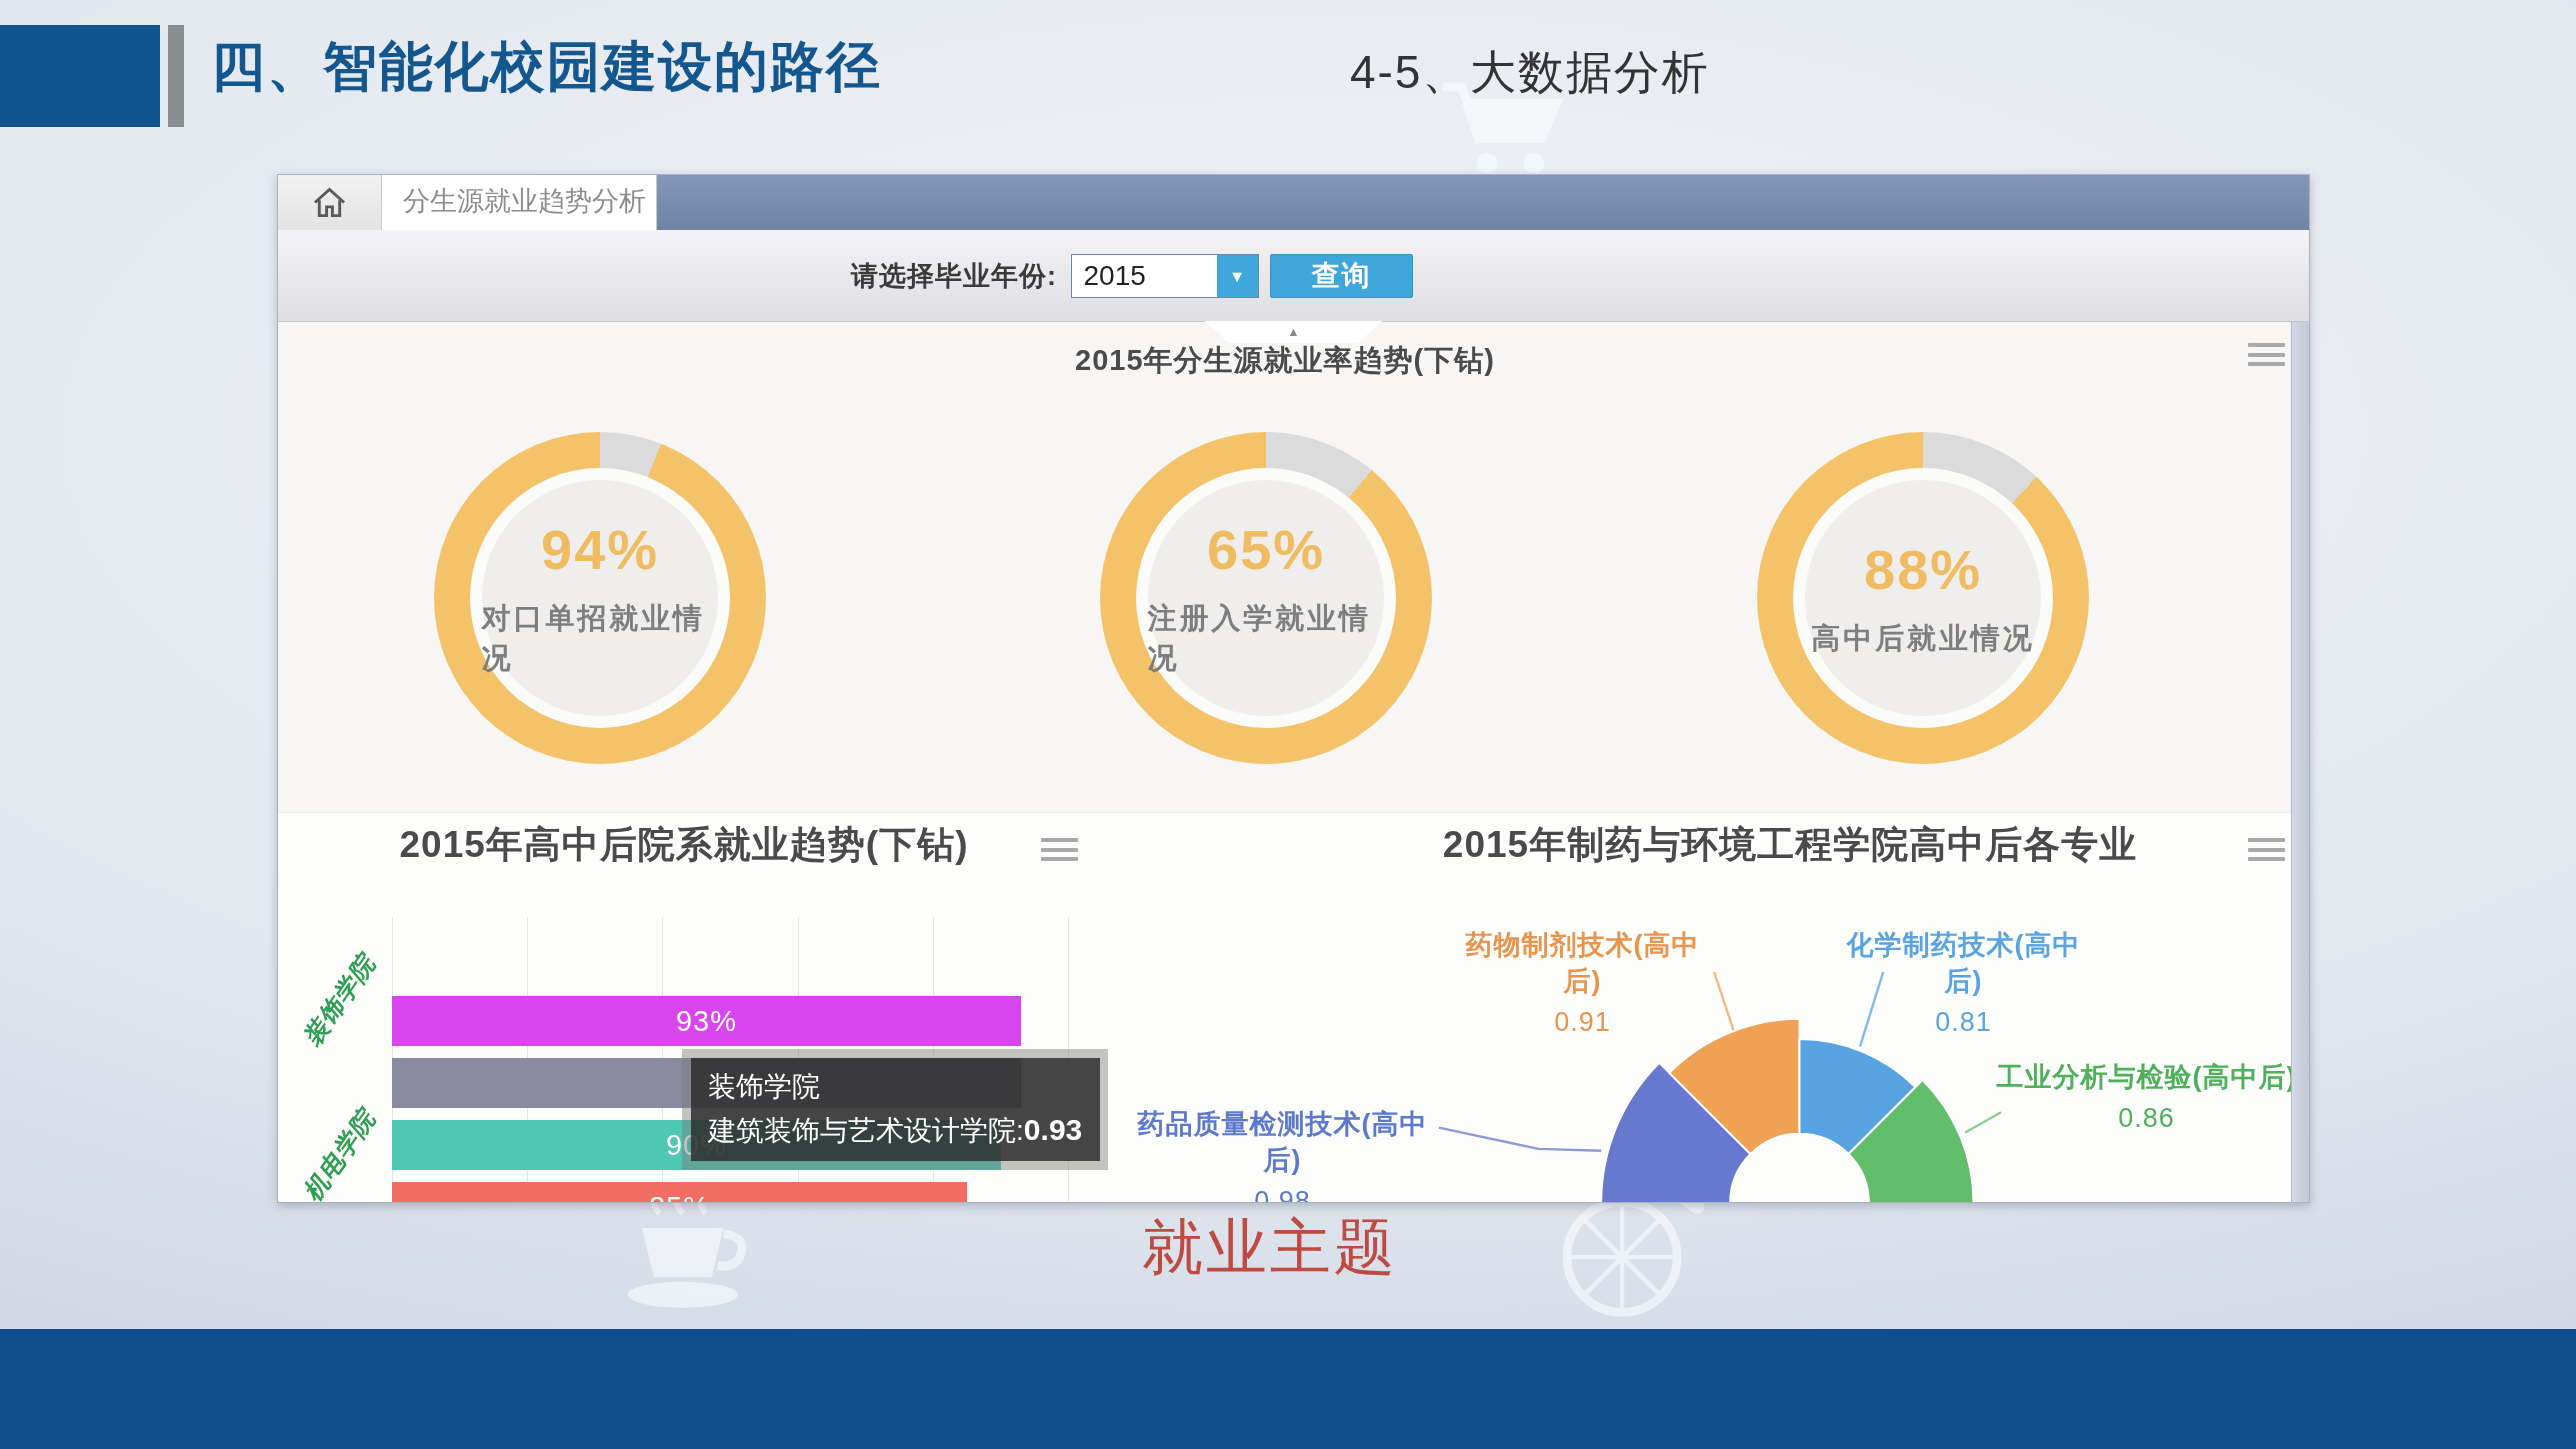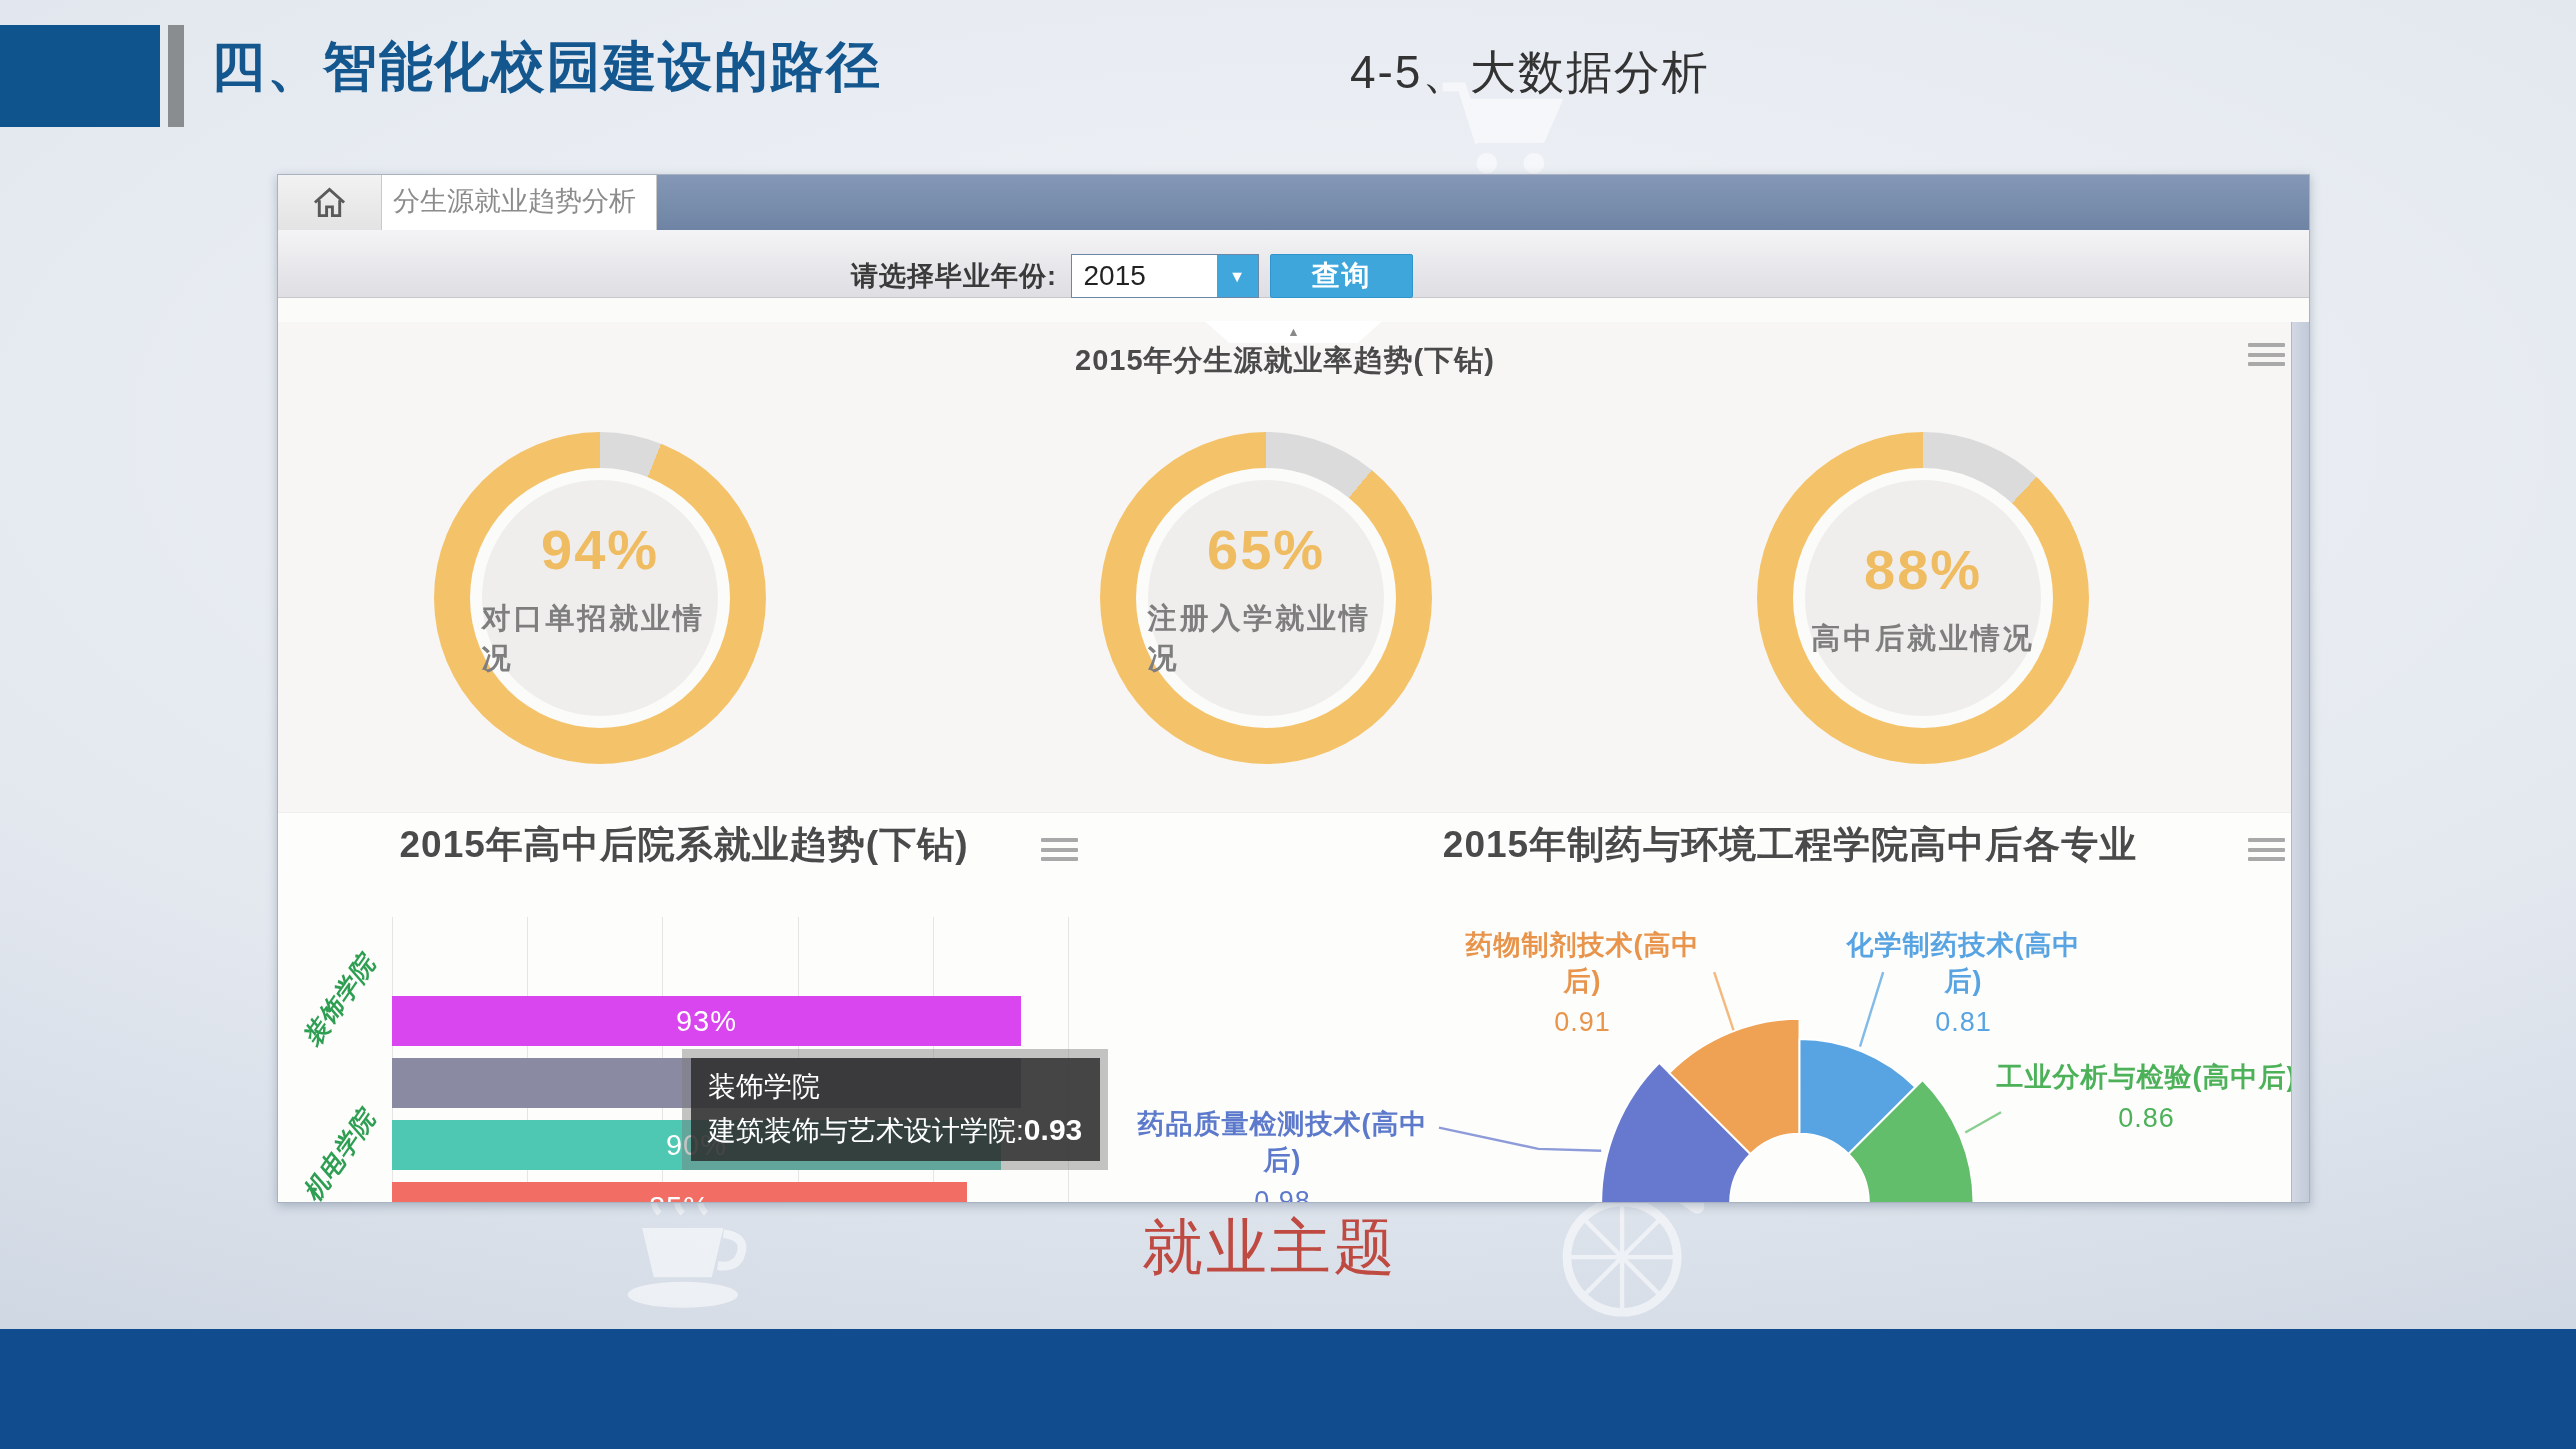--- a/index.html
+++ b/index.html
@@ -17,23 +17,23 @@
   
   .wm{position:absolute;opacity:.55;pointer-events:none}
 
   
   .dashboard{position:absolute;left:277px;top:174px;width:2033px;height:1029px;background:#FBFBFA;
     border:1px solid #A9B2C0;overflow:hidden;box-shadow:0 2.9px 9.7px rgba(40,60,90,.28)}
   .tabbar{position:absolute;left:0;top:0;width:100%;height:55px;display:flex}
   .home-btn{width:104px;height:55px;background:linear-gradient(#F2F2F2,#E3E3E3);border-right:1px solid #C9C9C9;
     display:flex;align-items:center;justify-content:center;cursor:pointer}
   .tab{width:275px;background:#FFF;border-right:1px solid #C9C9C9;font-size:27px;color:#8C8C8C;
-    line-height:53px;padding-left:11px;cursor:pointer;white-space:nowrap;overflow:hidden}
+    line-height:53px;padding-left:21px;cursor:pointer;white-space:nowrap;overflow:hidden}
   .tab-rest{flex:1;background:linear-gradient(#8497B6,#6F84A4)}
-  .toolbar{position:absolute;left:0;top:55px;width:100%;height:68px;
+  .toolbar{position:absolute;left:0;top:55px;width:100%;height:92px;
     background:linear-gradient(#F4F4F6,#DEDEE3);border-bottom:1px solid #C6C6CB}
   .filter-row{position:absolute;left:573px;top:24px;height:44px;display:flex;align-items:center}
   .filter-label{font-size:27px;font-weight:bold;color:#3A3A3A;margin-right:13.5px;letter-spacing:1px}
   .select{display:flex;height:44px;border:1px solid #6B87A5;background:#FFF;cursor:pointer}
   .select-value{width:145px;font-size:28px;color:#222;padding-left:12px;line-height:42px}
   .select-arrow{width:41px;background:#3FA7DC;color:#FFF;font-size:16.4px;display:flex;align-items:center;justify-content:center}
   .query-btn{margin-left:11.6px;width:143px;height:44px;background:#3FA6DB;border:1px solid #2F95CC;border-radius:1.9px;
     color:#FFF;font-size:28px;font-weight:bold;cursor:pointer;letter-spacing:1.9px;font-family:inherit}
   .collapse-handle{position:absolute;left:50%;top:146px;transform:translateX(-50%);width:178px;height:22px;background:#FFF;
     clip-path:polygon(0 0,100% 0,86% 100%,14% 100%);display:flex;align-items:center;justify-content:center;

